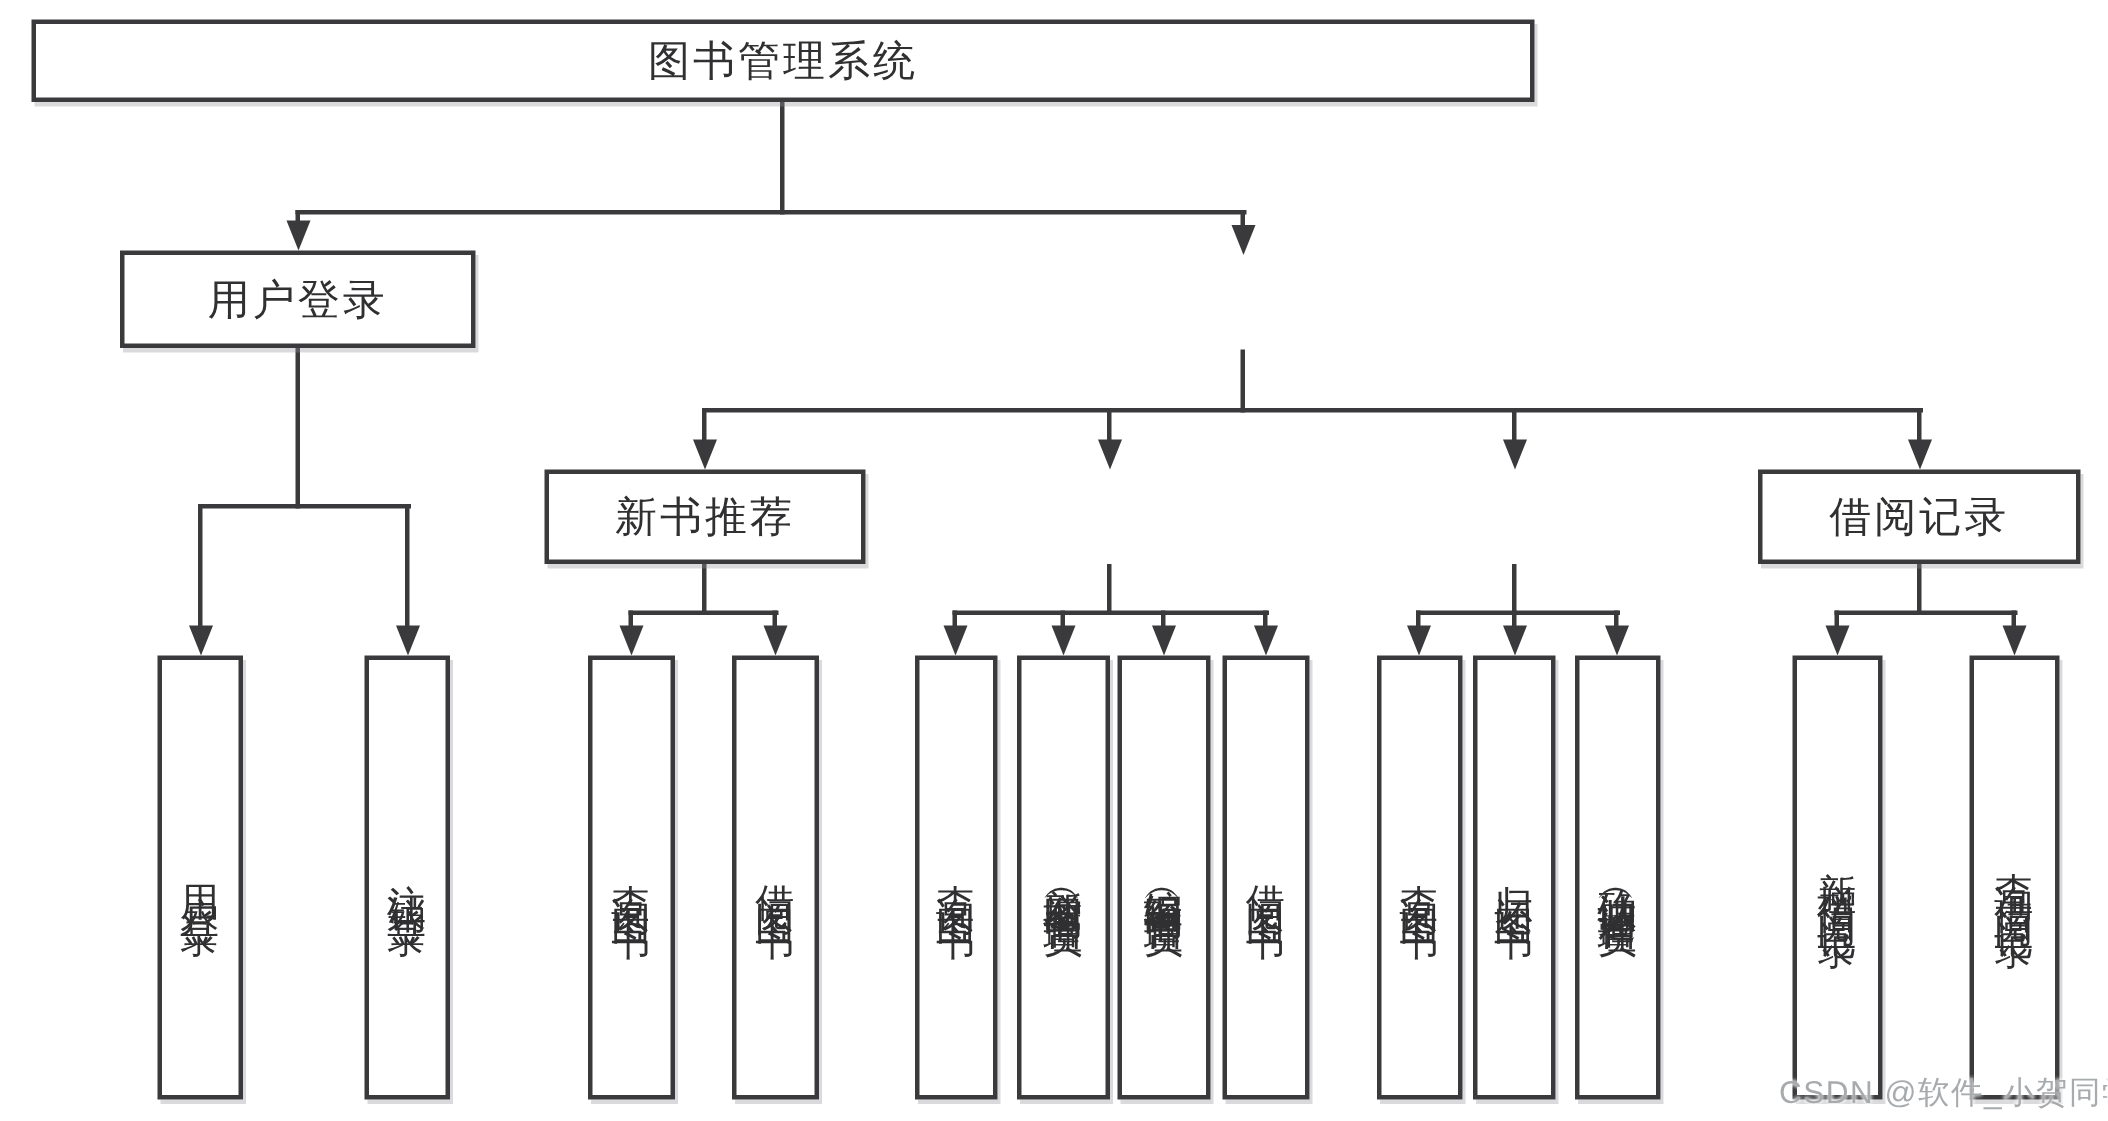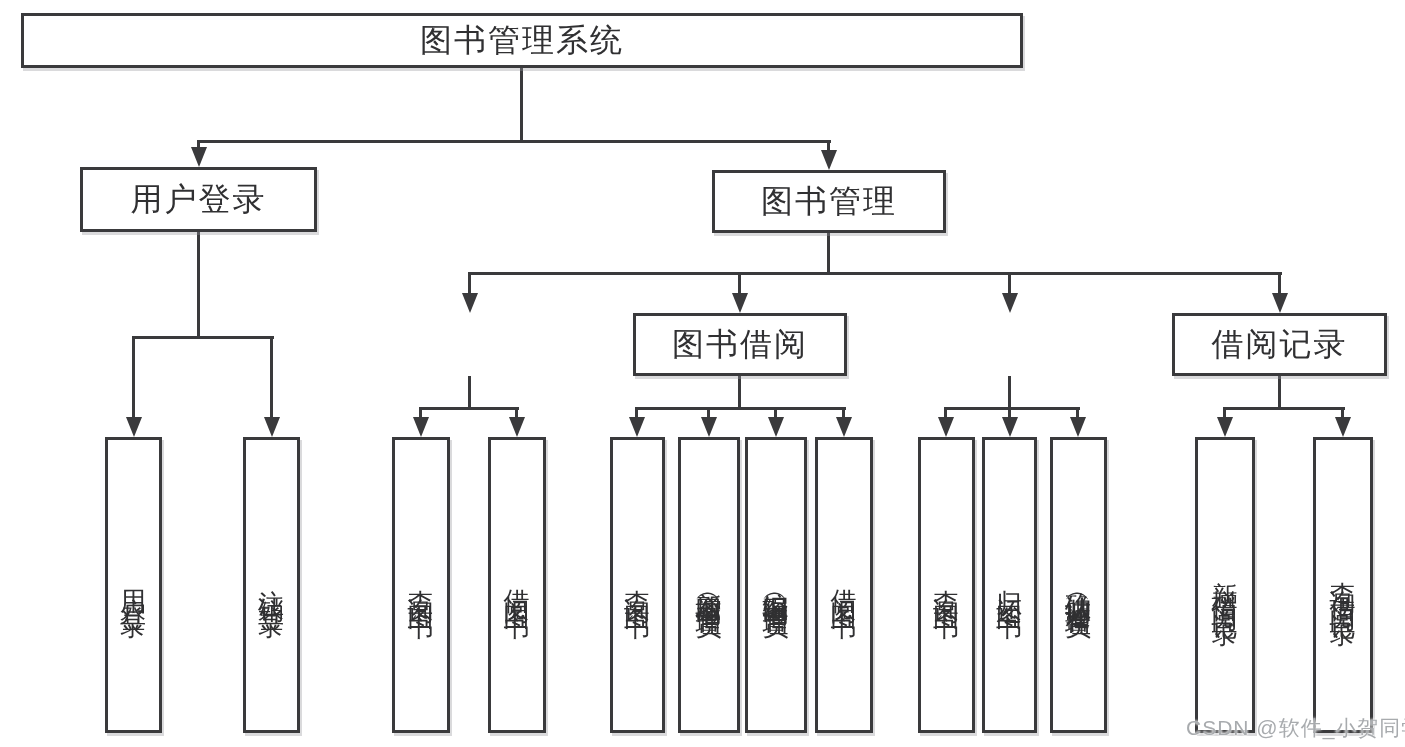--- a/index.html
+++ b/index.html
@@ -24,21 +24,21 @@
   }
   
   .node {
     position: absolute;
     background: #ffffff;
     border: 3px solid #3a3a3c;
     box-sizing: border-box;
     display: flex;
     align-items: center;
     justify-content: center;
-    font-size: 32px;
+    font-size: 28px;
     letter-spacing: 2px;
     box-shadow: 2px 3px 0 rgba(150,150,155,0.35);
     z-index: 2;
   }
   .leaf {
     top: 437px;
     height: 296px;
     font-size: 26px;
   }
   .leaf span {
@@ -124,26 +124,23 @@
   <div class="arr" style="left:1217px;top:417px"></div>
   <div class="arr" style="left:1335px;top:417px"></div>
 
   <div class="node" style="left:21px;top:13px;width:1002px;height:55px">
     <span>图书管理系统</span>
   </div>
 
   <div class="node" style="left:80px;top:167px;width:237px;height:65px">
     <span>用户登录</span>
   </div>
-  <div class="node" style="left:712px;top:170px;width:234px;height:63px">
-    <span>图书管理</span>
-  </div>
 
-  <div class="node" style="left:633px;top:313px;width:214px;height:63px">
-    <span>图书借阅</span>
+  <div class="node" style="left:363px;top:313px;width:214px;height:63px">
+    <span>新书推荐</span>
   </div>
   <div class="node" style="left:1172px;top:313px;width:215px;height:63px">
     <span>借阅记录</span>
   </div>
 
   <div class="node leaf" style="left:105px;width:57px">
     <span>用户登录</span>
   </div>
   <div class="node leaf" style="left:243px;width:57px">
     <span>注销登录</span>

